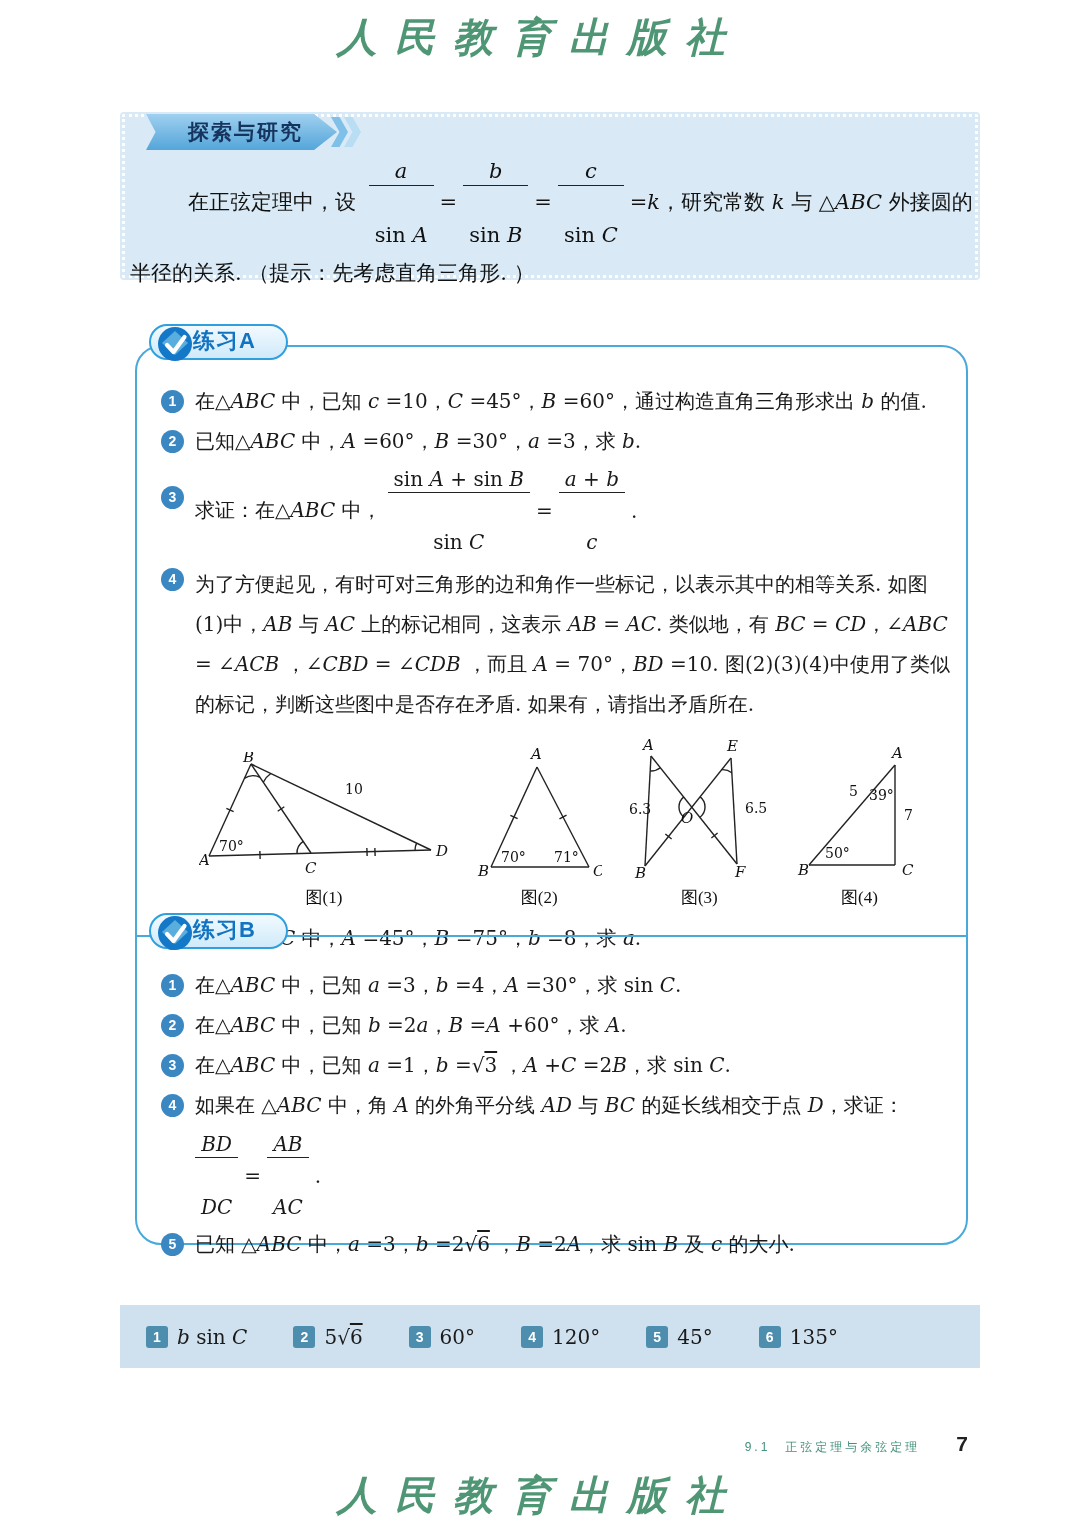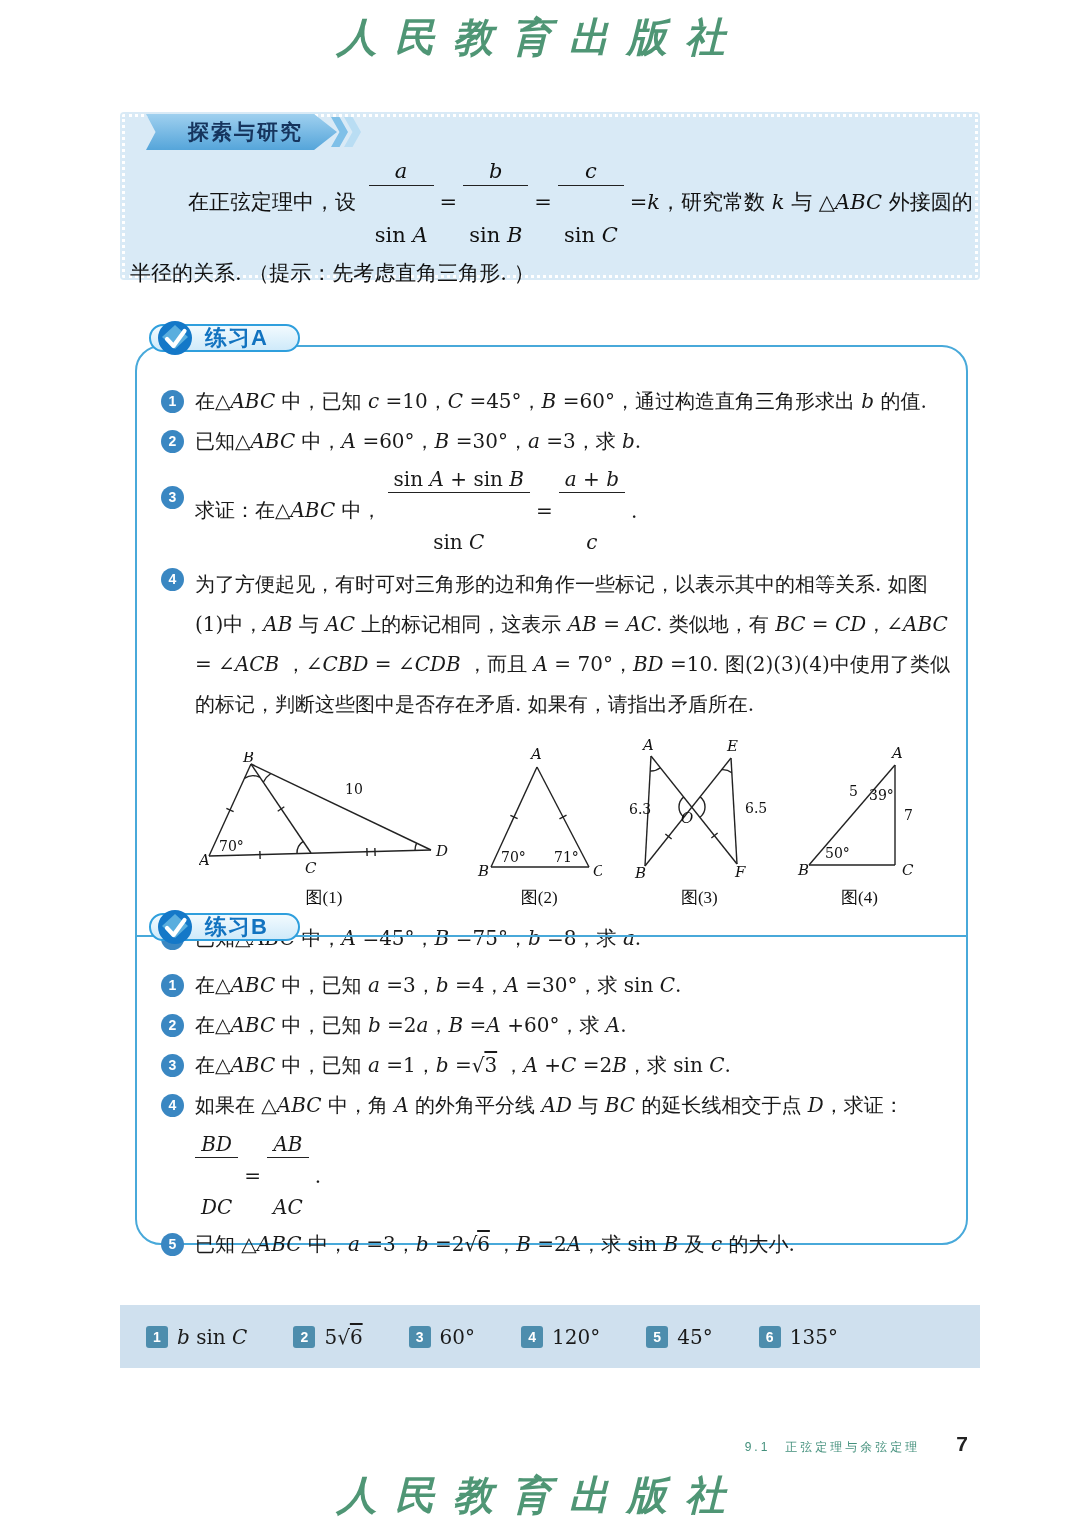--- a/index.html
+++ b/index.html
@@ -50,22 +50,22 @@
     font-family:"DejaVu Serif","Liberation Serif",serif;
   }
   .frac .fnum { border-bottom:1.6px solid #222; padding:0 6px; }
   .frac .fden { padding:0 6px;margin-top:36px; }
   
   .main-box {
     position:absolute; left:135px; top:345px; width:833px; height:900px;
     border:2px solid #48a9da; border-radius:26px;
   }
   .pill {
-    position:absolute; display:flex; align-items:center; gap:12px;
-    height:28px; padding:0 30px 0 6px; background:linear-gradient(180deg,#f2fafe,#cfeafa);
+    position:absolute; display:flex; gap:0;
+    height:36px; padding:0 30px 0 6px; background:linear-gradient(180deg,#f2fafe,#cfeafa);
     border:2px solid #2f9fdd; border-radius:24px; z-index:3;
   }
   .pill-label { color:#1273c0; font-weight:bold; font-size:22px; letter-spacing:1px; }
   .pill-icon { width:36px; height:36px; }
   .pill-a { left:12px; top:-23px; }
   .pill-b { left:12px; top:566px; }
   .divider { position:absolute; left:0; right:0; top:588px; border-top:2px solid #48a9da; }
   .sec { position:absolute; left:24px; right:16px; }
   .sec-a { top:30px; }
   .sec-b { top:614px; }

